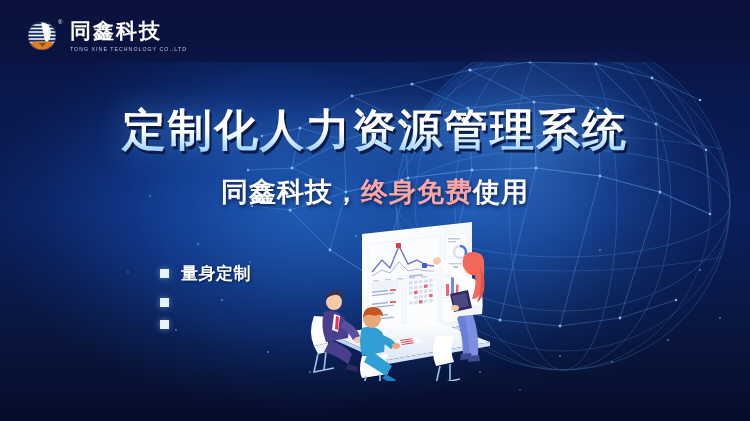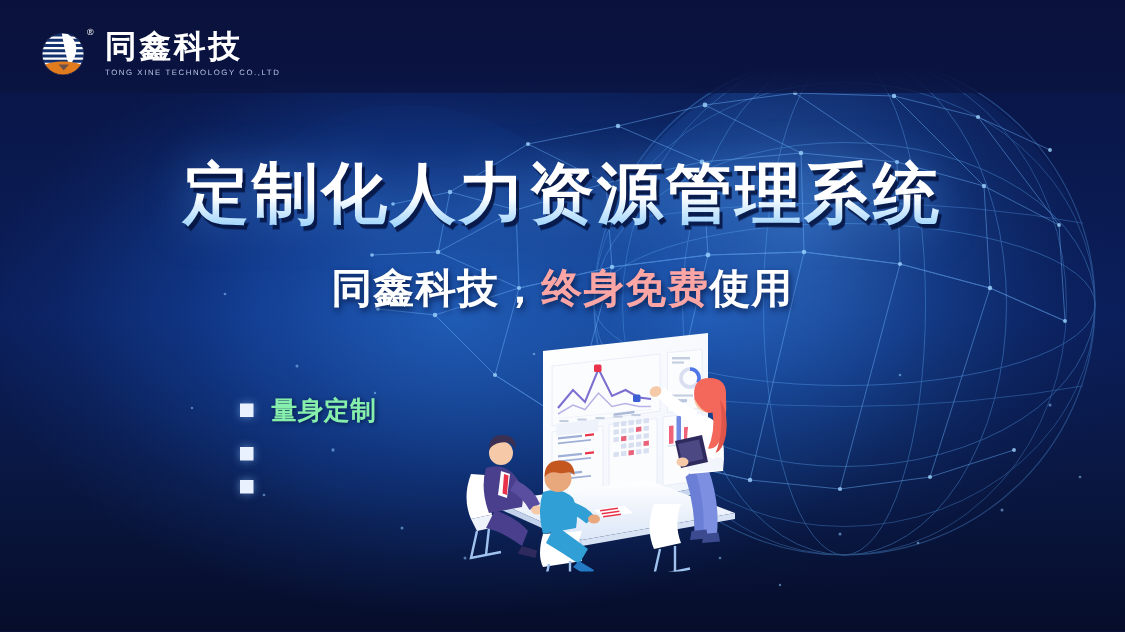--- a/index.html
+++ b/index.html
@@ -73,21 +73,21 @@
   .hl{color:#fca5a5;}
 
   
   .bullets{position:absolute;left:160px;top:262px;z-index:5;}
   .bullet-row{display:flex;align-items:center;margin-bottom:13px;}
   .bullet-sq{
     width:9px;height:9px;flex:0 0 9px;background:#e9f1ff;
     box-shadow:0 0 6px rgba(150,200,255,.55);
   }
   .bullet-label{
-    margin-left:12px;color:#86efac;font-size:17px;font-weight:bold;letter-spacing:.5px;
+    margin-left:12px;color:#ffffff;font-size:17px;font-weight:bold;letter-spacing:.5px;
     font-family:"DejaVu Sans","Liberation Sans",sans-serif;
     text-shadow:1px 1px 3px rgba(3,14,50,.7);
   }
 
   
   .illus{position:absolute;left:300px;top:216px;width:250px;height:165px;z-index:5;}
   .illus svg{display:block;}
 </style>
 </head>
 <body>

